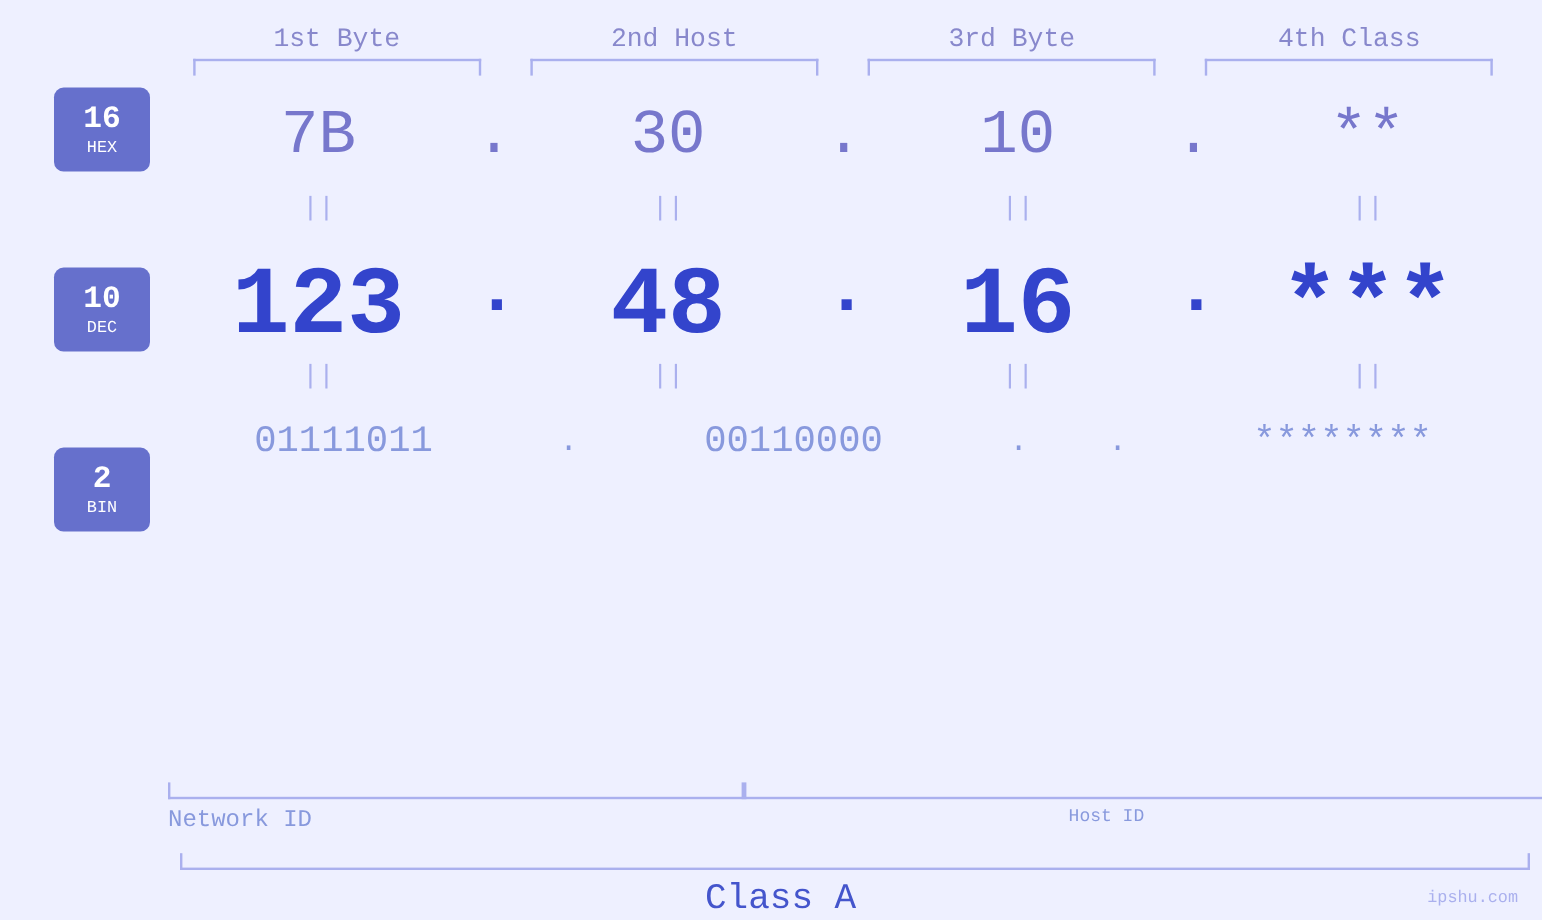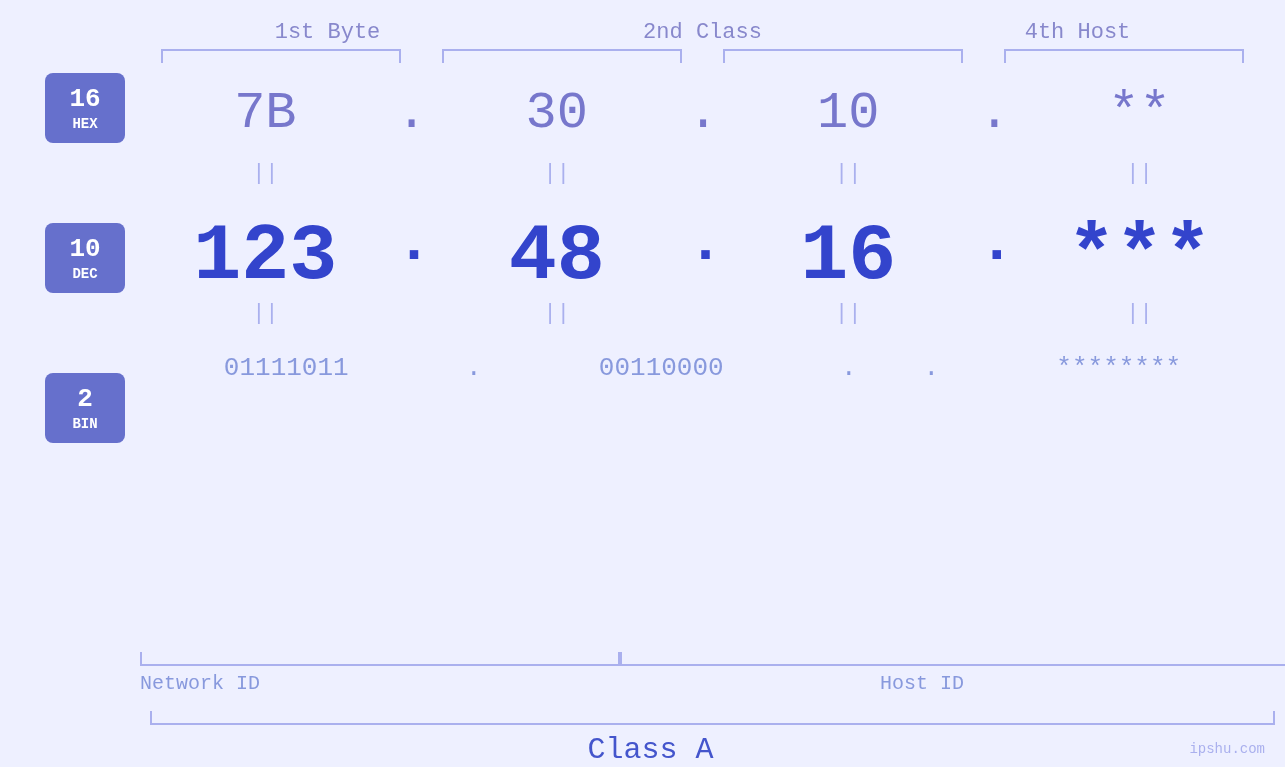--- a/index.html
+++ b/index.html
@@ -95,21 +95,21 @@
     }
 
     .base-number {
       font-size: 26px;
       font-weight: bold;
       line-height: 1.2;
     }
 
     .base-name {
       font-size: 14px;
-      font-weight: bold;
+      font-weight: normal;
     }
 
     
     .values-area {
       flex: 1;
       display: flex;
       flex-direction: column;
     }
 
     
@@ -135,21 +135,21 @@
     .dec-value {
       color: #3344cc;
       font-size: 80px;
       font-weight: bold;
       font-family: 'Courier New', Courier, monospace;
       margin-top: 26px;
     }
 
     .bin-value {
       color: #8899dd;
-      font-size: 26px;
+      font-size: 31px;
       font-family: 'Courier New', Courier, monospace;
     }
 
     .dot-cell {
       font-size: 60px;
       color: #3344cc;
       font-weight: bold;
       width: 30px;
       text-align: center;
       flex-shrink: 0;
@@ -231,21 +231,21 @@
       text-align: left;
       color: #8899dd;
       font-size: 20px;
       font-family: 'Courier New', Courier, monospace;
     }
 
     .host-id-label {
       width: 750px;
       text-align: center;
       color: #8899dd;
-      font-size: 20px;
+      font-size: 15px;
       font-family: 'Courier New', Courier, monospace;
     }
 
     
     .class-bracket-row {
       width: calc(100% - 160px);
       margin-left: 140px;
       height: 14px;
       border-bottom: 2px solid #aab0ee;
       border-left: 2px solid #aab0ee;
@@ -272,22 +272,23 @@
       font-family: 'Courier New', Courier, monospace;
     }
   </style>
 </head>
 <body>
 
 <div class="main-container">
 
   <div class="byte-headers">
     <div class="byte-header">1st Byte</div>
-    <div class="byte-header">2nd Class</div>
-    <div class="byte-header">4th Host</div>
+    <div class="byte-header">2nd Host</div>
+    <div class="byte-header">3rd Byte</div>
+    <div class="byte-header">4th Class</div>
   </div>
 
   <div class="bracket-row">
     <div class="bracket"></div>
     <div class="bracket"></div>
     <div class="bracket"></div>
     <div class="bracket"></div>
   </div>
 
   <div class="content-area">

